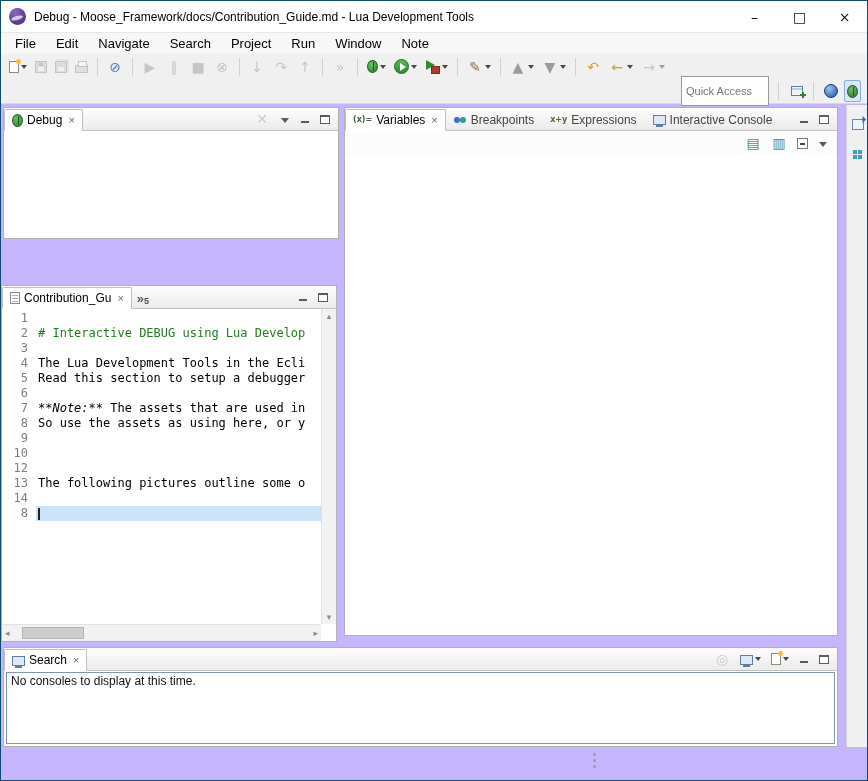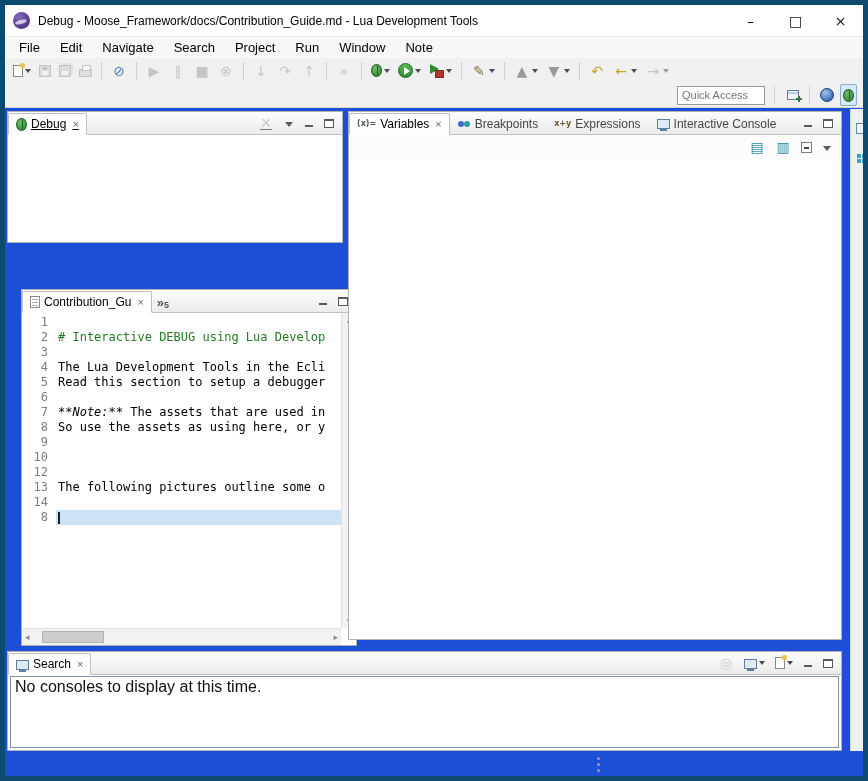--- a/index.html
+++ b/index.html
@@ -1,20 +1,20 @@
 <!DOCTYPE html>
 <html style="--md-heading: #237a23; --current-line: #cbe2f7; --console-border: #7f95ad; --perspective-active-bg: #d9e8f7; --perspective-active-border: #84aed6;"><head>
 <meta charset="utf-8">
 <style>
   * { margin:0; padding:0; box-sizing:border-box; }
   html,body { background:#d4d4d4; }
   #root{
-    position:relative; width:868px; height:781px; background:#1d4ed8;
+    position:relative; width:868px; height:781px; background:#c4b5fd;
     font-family:"Liberation Sans",sans-serif; overflow:hidden;
-    border:5px solid #0c4a6e;
+    border:1px solid #0c4a6e;
   }
   
   .titlebar{position:absolute;left:0;top:0;width:100%;height:32px;background:#fff;display:flex;align-items:center;border-bottom:1px solid #e8e8e8;}
   .app-icon{width:17px;height:17px;border-radius:50%;background:radial-gradient(circle at 35% 30%,#8a6bbf,#3b1e6e);margin:0 8px;position:relative;flex:0 0 auto;}
   .app-icon::after{content:"";position:absolute;left:2px;top:8px;width:12px;height:4px;border-radius:50%;background:rgba(255,255,255,.7);transform:rotate(-14deg);}
   .title-text{font-size:12px;color:#000;white-space:nowrap;}
   .win-controls{margin-left:auto;display:flex;height:100%;}
   .win-controls .tbtn{width:45px;height:31px;border-radius:0;justify-content:center;}
   .win-controls .glyph{font-size:14px;color:#111;width:auto;}
   
@@ -22,21 +22,21 @@
   .menu-item{font-size:13px;color:#000;padding:2px 10px;cursor:default;}
   
   .toolbar{position:absolute;left:0;top:53px;width:100%;height:25px;background:#f0f0f0;display:flex;align-items:center;padding-left:5px;gap:2px;}
   .row2{position:absolute;left:0;top:78px;width:100%;height:25px;background:#f0f0f0;border-bottom:1px solid #d8d8d8;display:flex;align-items:center;justify-content:flex-end;padding-right:6px;gap:5px;}
   .tb-sep{width:1px;height:18px;background:#d0d0d0;margin:0 4px;display:inline-block;}
   .tbtn{display:inline-flex;align-items:center;height:22px;padding:2px 2px;border-radius:2px;border:1px solid transparent;cursor:default;}
   .tbtn.disabled{opacity:.5;}
   .tbtn.active{background:var(--perspective-active-bg,#d9e8f7);border:1px solid var(--perspective-active-border,#84aed6);}
   .glyph{display:inline-block;width:16px;text-align:center;font-size:14px;line-height:16px;font-family:"DejaVu Sans",sans-serif;}
   .dd{width:0;height:0;border-left:3px solid transparent;border-right:3px solid transparent;border-top:4px solid #4a4a4a;margin-left:2px;}
-  .qa{width:88px;height:19px;border:1px solid #9a9a9a;background:#fff;font-size:11px;padding:1px 4px;font-family:"Liberation Sans",sans-serif;color:#333;}
+  .qa{width:88px;height:30px;border:1px solid #9a9a9a;background:#fff;font-size:11px;padding:1px 4px;font-family:"Liberation Sans",sans-serif;color:#333;}
   .persp{display:flex;align-items:center;gap:3px;}
   
   .sh{display:inline-block;position:relative;}
   .sh-page-new{width:10px;height:12px;background:#fffef6;border:1px solid #8a8a8a;}
   .sh-page-new::after{content:"";position:absolute;right:-3px;top:-3px;width:5px;height:5px;border-radius:50%;background:#f0c040;}
   .sh-page{width:10px;height:12px;background:#fff;border:1px solid #8a8a8a;}
   .sh-page::after{content:"";position:absolute;left:1px;top:2px;width:6px;height:1px;background:#aaa;box-shadow:0 3px 0 #aaa,0 6px 0 #aaa;}
   .sh-floppy{width:12px;height:12px;background:#c9c9c9;border:1px solid #999;}
   .sh-floppy::after{content:"";position:absolute;left:2px;bottom:1px;width:6px;height:4px;background:#f2f2f2;}
   .sh-floppy::before{content:"";position:absolute;left:3px;top:1px;width:4px;height:3px;background:#9a9a9a;}
@@ -93,28 +93,28 @@
   .ed-line.current .ed-code{background:var(--current-line,#cbe2f7);}
   .seg-heading{color:var(--md-heading,#237a23);font-weight:normal;}
   .seg-em{font-style:italic;}
   .seg-plain{}
   .caret{display:inline-block;width:2px;height:12px;background:#222;vertical-align:middle;margin-right:1px;}
   .vscroll{position:absolute;top:0;right:0;bottom:17px;width:15px;background:#f2f2f2;border-left:1px solid #e2e2e2;display:flex;flex-direction:column;justify-content:space-between;align-items:center;padding:2px 0;}
   .hscroll{position:absolute;left:0;right:15px;bottom:0;height:17px;background:#f2f2f2;border-top:1px solid #e2e2e2;display:flex;align-items:center;justify-content:space-between;padding:0 3px;}
   .sarrow{font-size:9px;color:#8a8a8a;font-family:"DejaVu Sans",sans-serif;cursor:default;}
   .hthumb{position:absolute;left:20px;top:2px;width:62px;height:12px;background:#cdcdcd;border:1px solid #b3b3b3;}
   
-  .console-inner{flex:1;margin:1px 2px 2px 2px;border:1px solid var(--console-border,#7f95ad);background:#fff;padding:1px 4px;font-size:16px;color:#111;}
+  .console-inner{flex:1;margin:1px 2px 2px 2px;border:1px solid var(--console-border,#7f95ad);background:#fff;padding:1px 4px;font-size:12px;color:#111;}
   
   .right-strip{position:absolute;left:845px;top:104px;width:22px;height:642px;background:#f0f0f0;border-left:1px solid #d2d2d2;display:flex;flex-direction:column;align-items:center;padding-top:8px;gap:8px;}
   .grip{position:absolute;left:592px;top:752px;display:flex;flex-direction:column;gap:3px;}
   .grip i{width:3px;height:3px;background:#9a9a9a;border-radius:50%;}
   
-  #debug-panel{left:2px;top:106px;width:336px;height:132px;text-decoration:underline;}
-  #editor-panel{left:16px;top:284px;width:336px;height:357px;}
+  #debug-panel{left:2px;top:106px;width:336px;height:132px;}
+  #editor-panel{left:0;top:284px;width:336px;height:357px;}
   #vars-panel{left:343px;top:106px;width:494px;height:529px;}
   #console-panel{left:2px;top:646px;width:835px;height:100px;}
   .tabicon-slot{display:inline-flex;align-items:center;}
 </style>
 </head>
 <body>
 
 <div id="root">
 
   <div class="titlebar">

